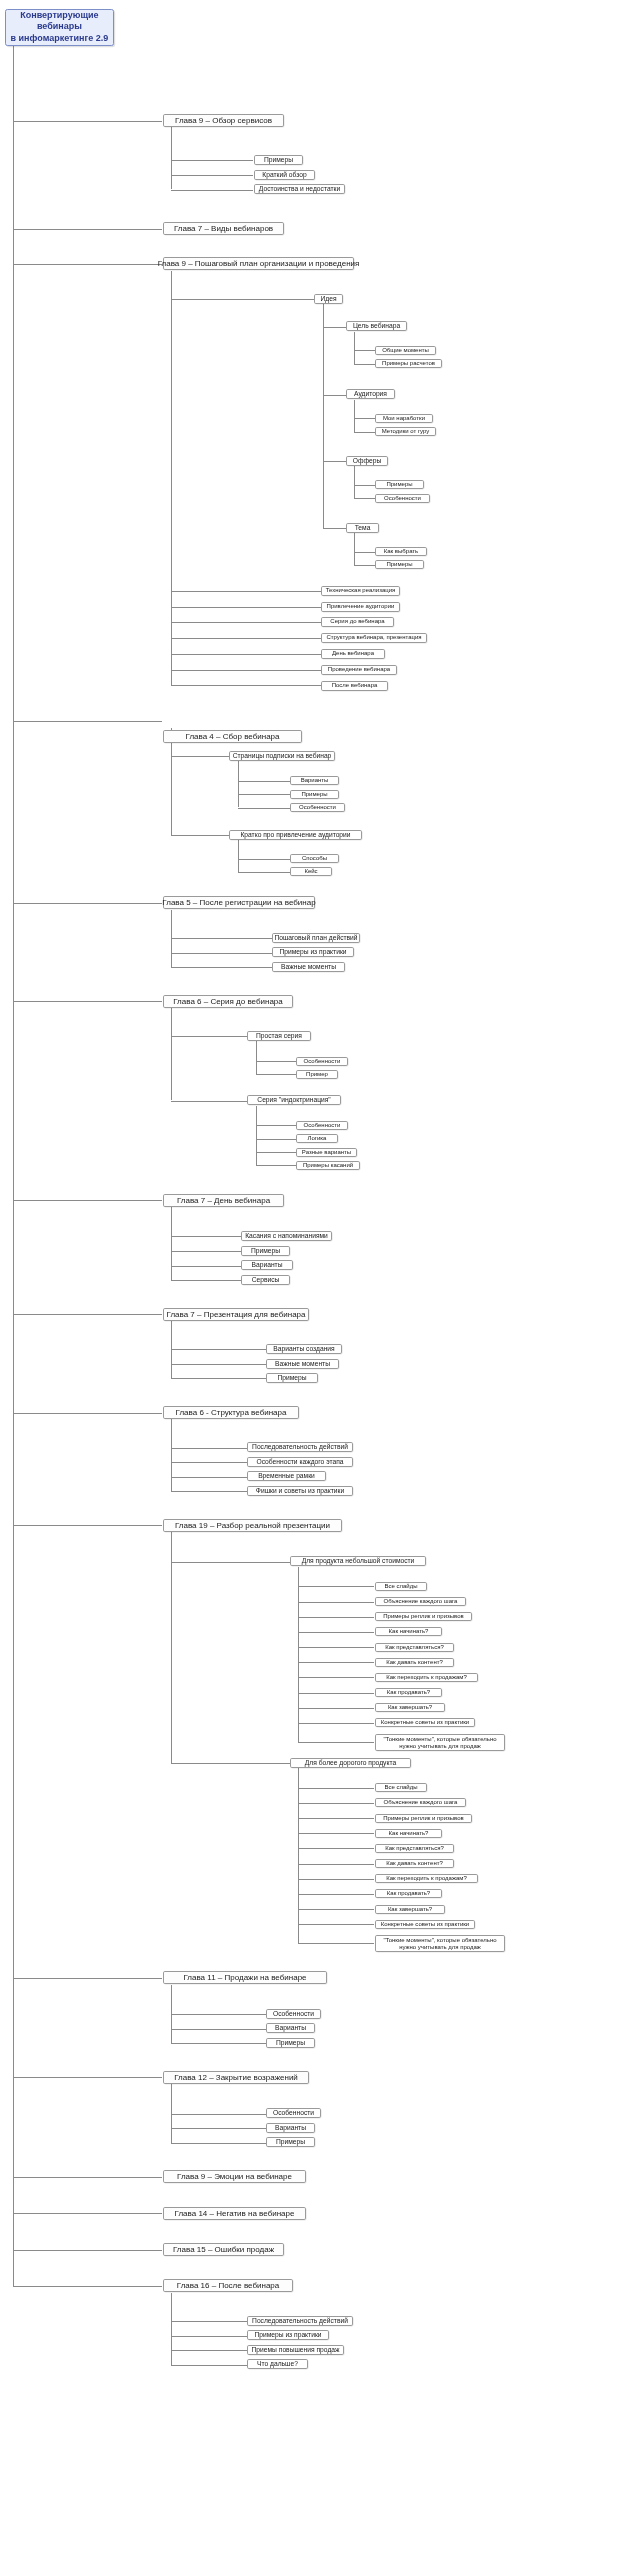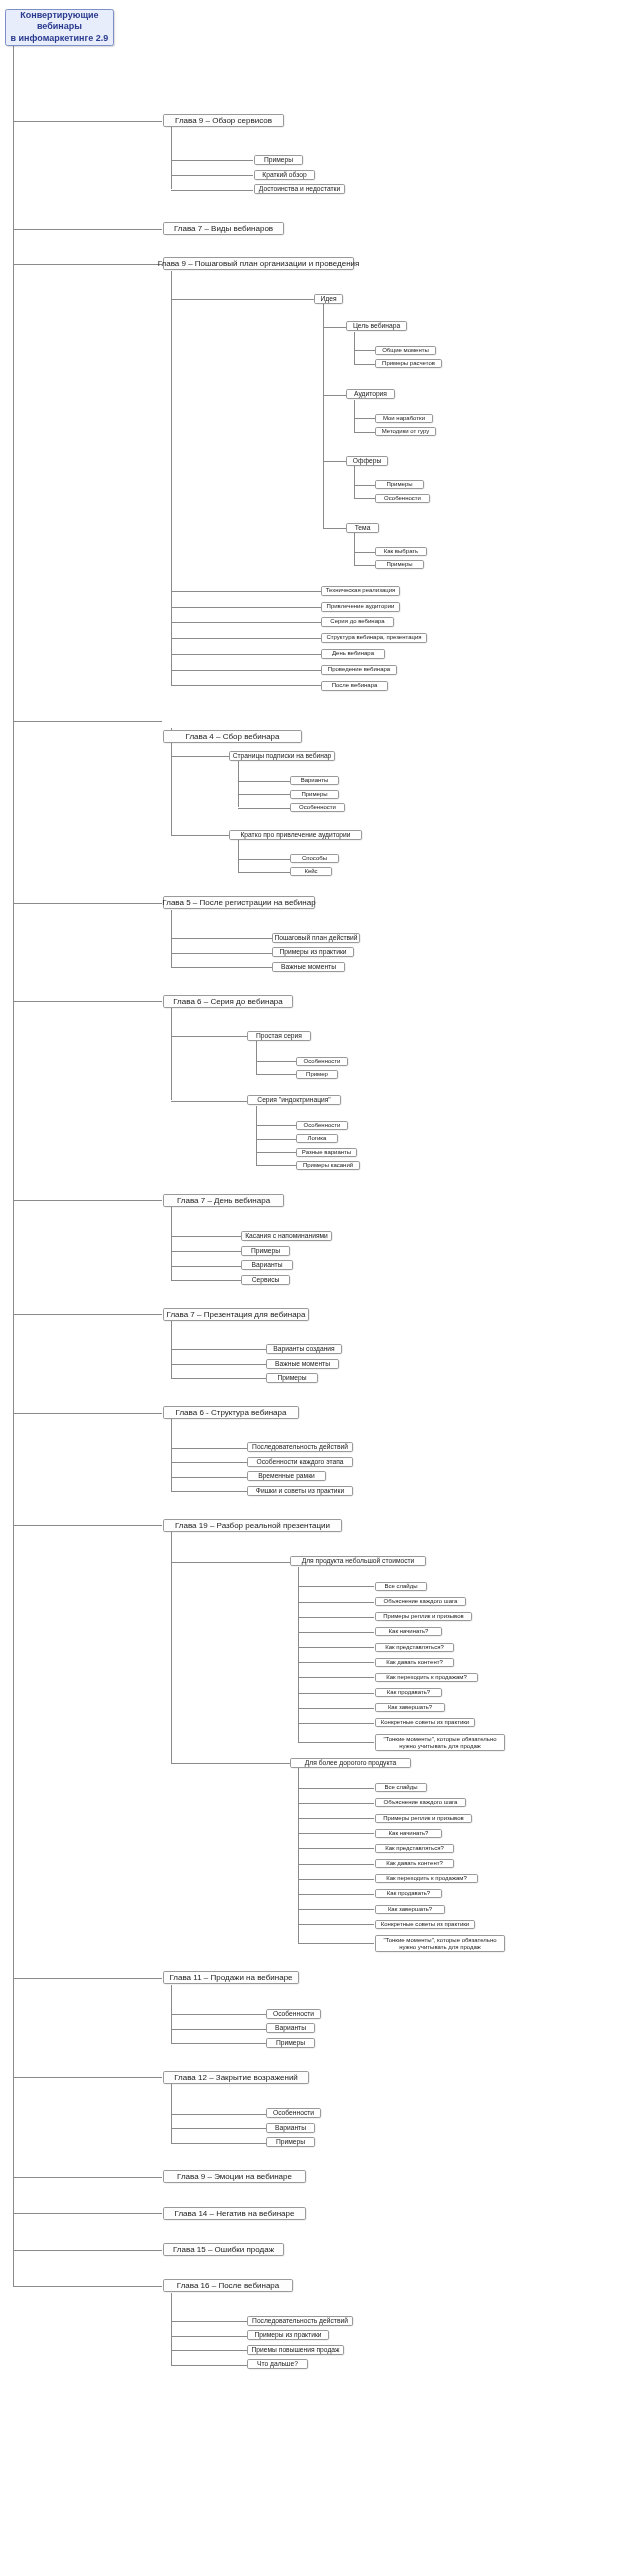--- a/index.html
+++ b/index.html
@@ -347,21 +347,21 @@
     <div class="node sub2" style="left: 375px; top: 1814px; width: 97px; min-height: 9px;">Примеры реплик и призывов</div>
     <div class="node sub2" style="left: 375px; top: 1829px; width: 67px; min-height: 9px;">Как начинать?</div>
     <div class="node sub2" style="left: 375px; top: 1844px; width: 79px; min-height: 9px;">Как представляться?</div>
     <div class="node sub2" style="left: 375px; top: 1859px; width: 79px; min-height: 9px;">Как давать контент?</div>
     <div class="node sub2" style="left: 375px; top: 1874px; width: 103px; min-height: 9px;">Как переходить к продажам?</div>
     <div class="node sub2" style="left: 375px; top: 1889px; width: 67px; min-height: 9px;">Как продавать?</div>
     <div class="node sub2" style="left: 375px; top: 1905px; width: 70px; min-height: 9px;">Как завершать?</div>
     <div class="node sub2" style="left: 375px; top: 1920px; width: 100px; min-height: 9px;">Конкретные советы из практики</div>
     <div class="node sub2 wrapnode" style="left: 375px; top: 1935px; width: 130px; min-height: 17px;">"Тонкие моменты", которые обязательно
 нужно учитывать для продаж</div>
-    <div class="node chapter" style="left: 163px; top: 1971px; width: 136px; min-height: 13.3px;">Глава 11 – Продажи на вебинаре</div>
+    <div class="node chapter" style="left: 163px; top: 1971px; width: 164px; min-height: 13.3px;">Глава 11 – Продажи на вебинаре</div>
     <div class="node sub1" style="left: 266px; top: 2009px; width: 55px; min-height: 10.3px;">Особенности</div>
     <div class="node sub1" style="left: 266px; top: 2023px; width: 49px; min-height: 10.3px;">Варианты</div>
     <div class="node sub1" style="left: 266px; top: 2038px; width: 49px; min-height: 10.3px;">Примеры</div>
     <div class="node chapter" style="left: 163px; top: 2071px; width: 146px; min-height: 13.3px;">Глава 12 – Закрытие возражений</div>
     <div class="node sub1" style="left: 266px; top: 2108px; width: 55px; min-height: 10.3px;">Особенности</div>
     <div class="node sub1" style="left: 266px; top: 2123px; width: 49px; min-height: 10.3px;">Варианты</div>
     <div class="node sub1" style="left: 266px; top: 2137px; width: 49px; min-height: 10.3px;">Примеры</div>
     <div class="node chapter" style="left: 163px; top: 2170px; width: 143px; min-height: 13.3px;">Глава 9 – Эмоции на вебинаре</div>
     <div class="node chapter" style="left: 163px; top: 2207px; width: 143px; min-height: 13.3px;">Глава 14 – Негатив на вебинаре</div>
     <div class="node chapter" style="left: 163px; top: 2243px; width: 121px; min-height: 13.3px;">Глава 15 – Ошибки продаж</div>

